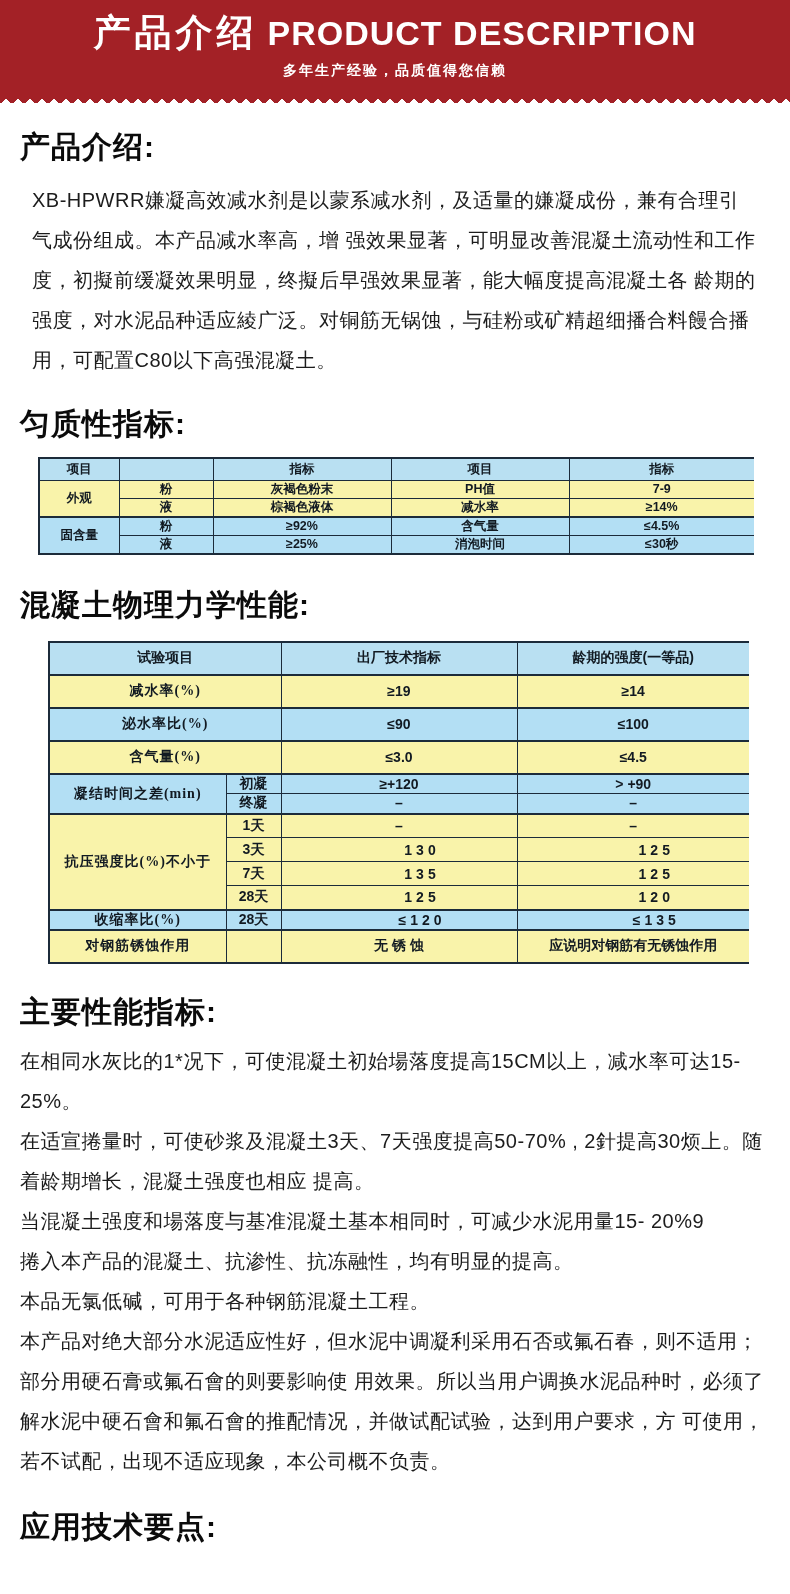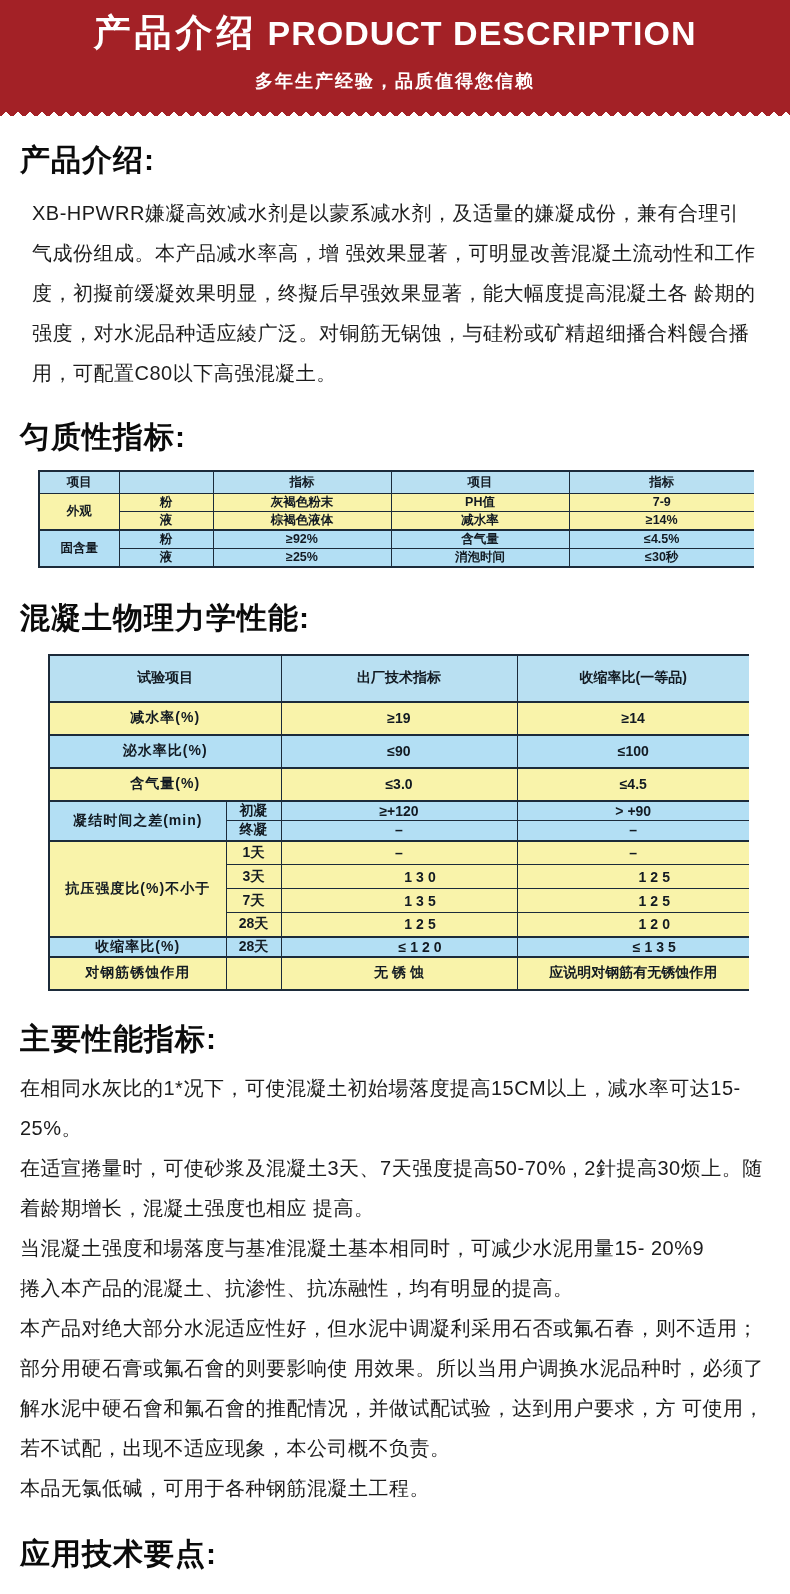--- a/index.html
+++ b/index.html
@@ -21,22 +21,22 @@
   
   .banner{background:var(--red);padding-top:13px;}
   .banner-title{
     text-align:center;color:#fff;font-weight:bold;
     font-size:34px;line-height:40px;letter-spacing:1px;
     white-space:nowrap;
   }
   .banner-title .zh{font-size:37px;letter-spacing:4px;margin-right:10px;}
   .banner-sub{
     text-align:center;color:#fff;font-weight:bold;
-    font-size:18px;letter-spacing:2px;
-    margin-top:16px;padding-bottom:15px;
+    font-size:14px;letter-spacing:2px;
+    margin-top:9px;padding-bottom:15px;
   }
   .zigzag{
     height:8px;
     background-image:
       linear-gradient(135deg, var(--red) 50%, transparent 50%),
       linear-gradient(225deg, var(--red) 50%, transparent 50%);
     background-size:12px 8px;
     background-repeat:repeat-x;
   }
   
@@ -58,31 +58,31 @@
   .t1{margin:12px 0 0 18px;border:2px solid var(--border);border-right:0;}
   .t1 th,.t1 td{font-size:12.5px;height:17px;}
   .t1 tr.thead th{background:var(--headblue);height:22px;}
   .t1 .last{border-right:0;}
   .t1 tr.yellow td{background:var(--yellow);}
   .t1 tr.blue td{background:var(--blue);}
   .t1 tr.subrow td{border-top:1px solid #edf6fc;}
   .t1 tr.grp td{border-top:2px solid var(--border);}
   .t2{margin:15px 0 0 28px;border:2px solid var(--border);border-right:0;}
   .t2 th,.t2 td{font-size:14px;}
-  .t2 tr.thead th{background:var(--headblue);height:47px;}
+  .t2 tr.thead th{background:var(--headblue);height:33px;}
   .t2 .last{border-right:0;}
   .t2 tr.yellow td{background:var(--yellow);}
   .t2 tr.blue td{background:var(--blue);}
   .t2 tr.grp td{border-top:2px solid var(--border);}
   .t2 tr.h33{height:33px;}
   .t2 tr.h20{height:20px;}
   .t2 tr.h24{height:24px;}
   .t2 tr.h30{height:16px;}
   .t2 .sp{letter-spacing:4px;padding-left:48px;}
-  .t2 .lbl{letter-spacing:1px;}
+  .t2 .lbl{letter-spacing:1px;font-family:Liberation Serif, serif;}
 </style>
 </head>
 <body>
 
 <div class="banner">
   <div class="banner-title">
     <span class="zh">产品介绍</span><span class="en">PRODUCT DESCRIPTION</span>
   </div>
   <div class="banner-sub">多年生产经验，品质值得您信赖</div>
 </div>
@@ -144,21 +144,21 @@
     <colgroup>
       <col style="width:177px">
         <col style="width:55px">
         <col style="width:236px">
         <col style="width:232px">
     </colgroup>
     <tbody>
       <tr class="thead">
         <th colspan="2">试验项目</th>
         <th>出厂技术指标</th>
-        <th class="last">收缩率比(一等品)</th>
+        <th class="last">龄期的强度(一等品)</th>
       </tr>
       <tr class="yellow h33 grp">
         <td colspan="2" class="lbl">减水率(%)</td>
         <td>≥19</td>
         <td class="last">≥14</td>
       </tr>
       <tr class="blue h33 grp">
         <td colspan="2" class="lbl">泌水率比(%)</td>
         <td>≤90</td>
         <td class="last">≤100</td>
@@ -214,19 +214,19 @@
       </tr>
     </tbody>
   </table>
 
   <h2 class="sec" style="margin-top:28px">主要性能指标:</h2>
   <div class="perf">
     <p class="bodytext">在相同水灰比的1*况下，可使混凝土初始場落度提高15CM以上，减水率可达15-25%。</p>
     <p class="bodytext">在适宣捲量时，可使砂浆及混凝土3天、7天强度提高50-70% , 2針提高30烦上。随着龄期增长，混凝土强度也相应 提高。</p>
     <p class="bodytext">当混凝土强度和場落度与基准混凝土基本相同时，可减少水泥用量15- 20%9</p>
     <p class="bodytext">捲入本产品的混凝土、抗渗性、抗冻融性，均有明显的提高。</p>
+    <p class="bodytext">本品无氯低碱，可用于各种钢筋混凝土工程。</p>
     <p class="bodytext">本产品对绝大部分水泥适应性好，但水泥中调凝利采用石否或氟石春，则不适用；部分用硬石膏或氟石會的则要影响使 用效果。所以当用户调换水泥品种时，必须了解水泥中硬石會和氟石會的推配情况，并做试配试验，达到用户要求，方 可使用，若不试配，出现不适应现象，本公司概不负责。</p>
-    <p class="bodytext">本品无氯低碱，可用于各种钢筋混凝土工程。</p>
   </div>
 
   <h2 class="sec" style="margin-top:26px">应用技术要点:</h2>
 
 </div>
 
 </body></html>

